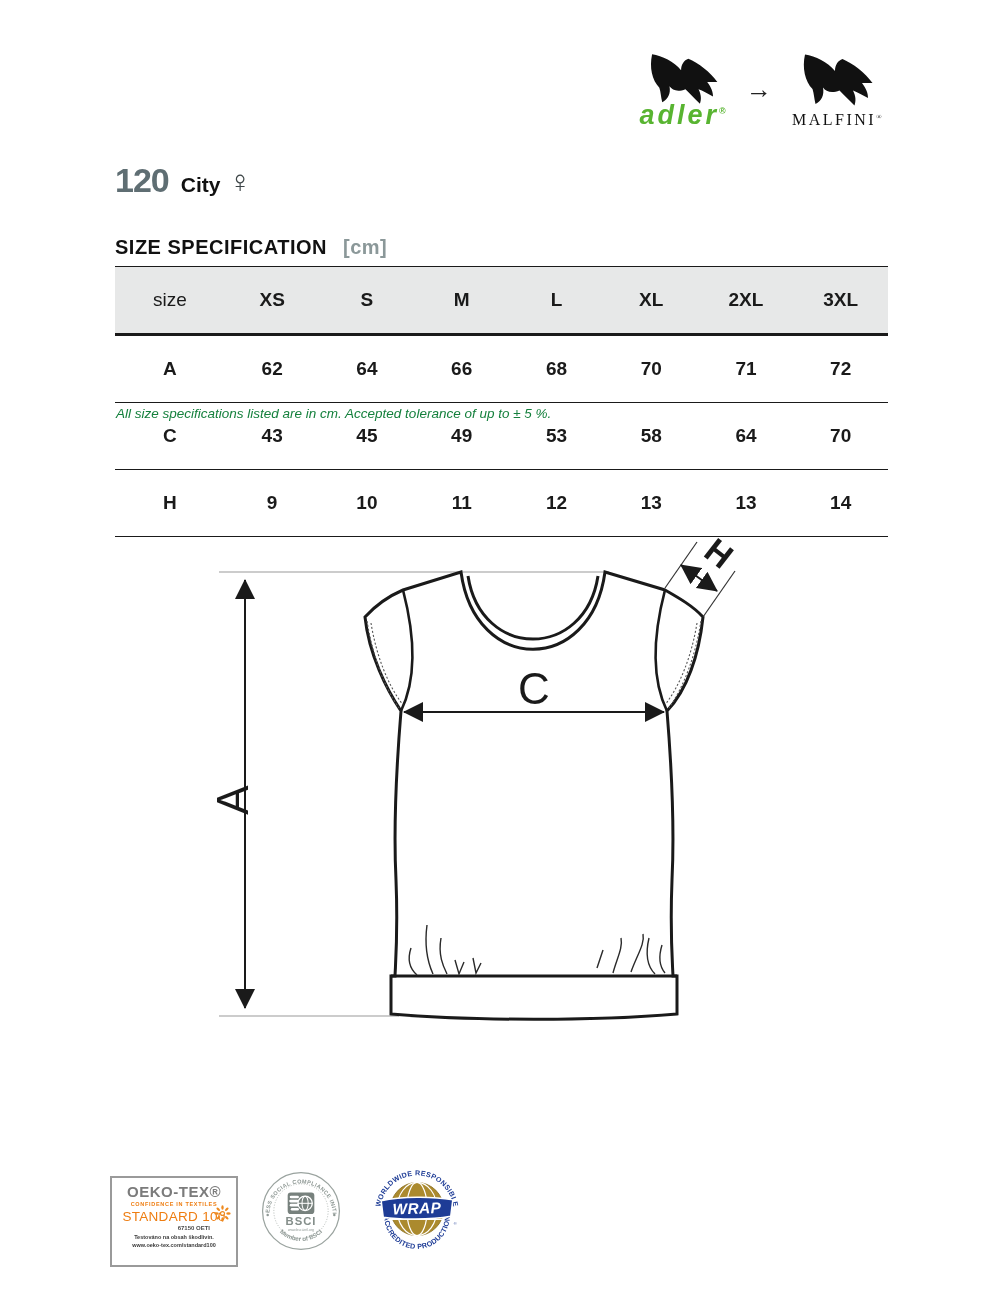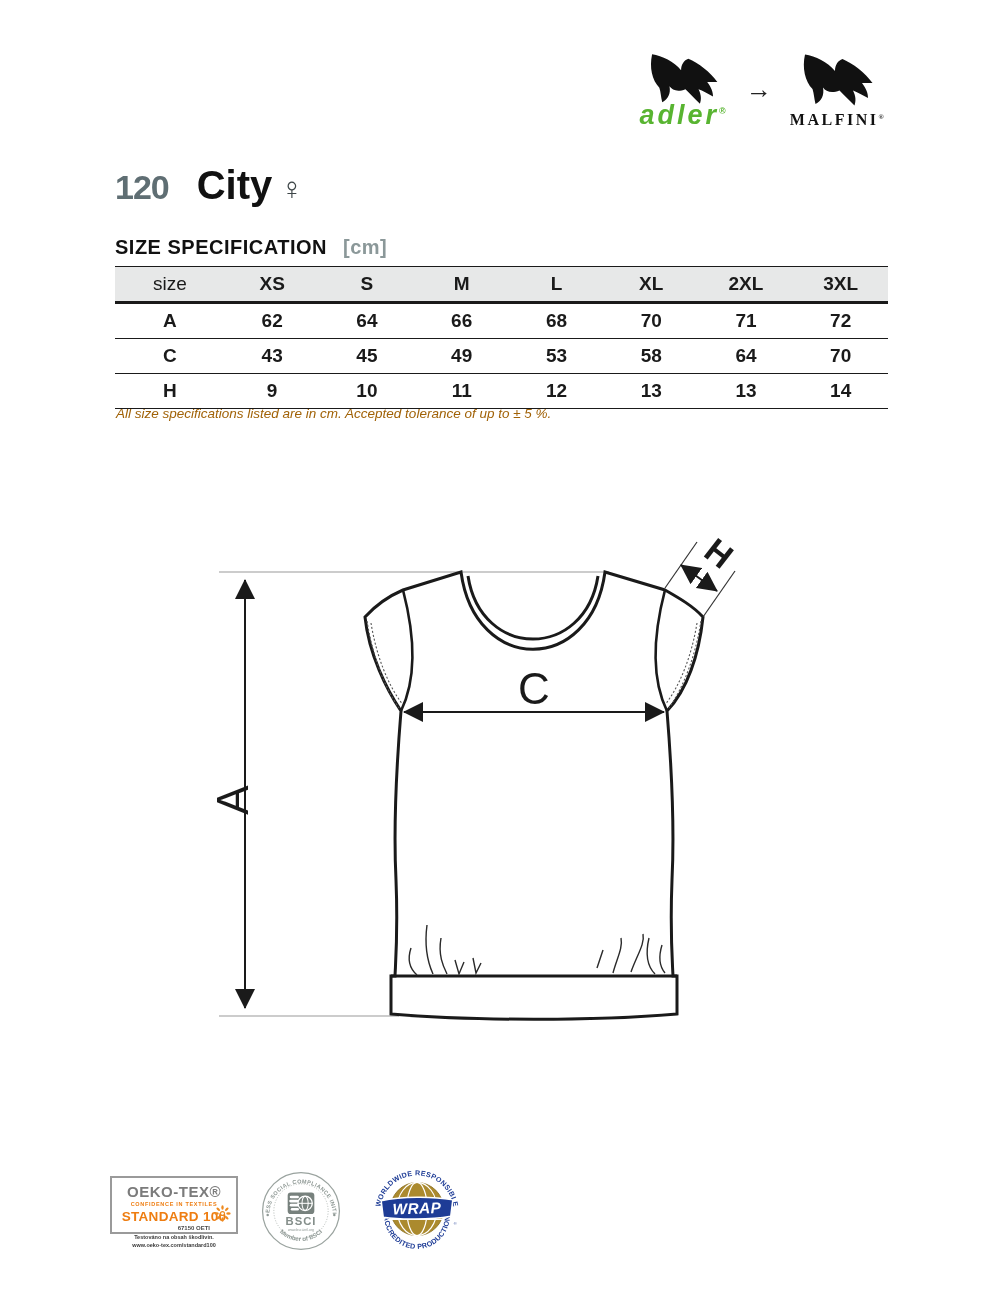--- a/index.html
+++ b/index.html
@@ -5,61 +5,61 @@
   html,body{margin:0;padding:0;background:#ffffff;}
   #page{position:relative;width:1000px;height:1300px;background:#fff;overflow:hidden;
         font-family:"Liberation Sans",sans-serif;color:#1a1a1a;}
 
   
   .logos{position:absolute;top:50px;left:638px;display:flex;align-items:flex-start;gap:16px;}
   .logo-col{display:flex;flex-direction:column;align-items:center;}
   .adler-text{color:#58b431;font-style:italic;font-weight:bold;font-size:27px;
               letter-spacing:3px;line-height:1;margin-top:-6px;}
   .adler-text sup{font-size:9px;font-style:normal;}
-  .malfini-text{font-family:"Liberation Serif",serif;font-weight:bold;font-size:16px;
+  .malfini-text{font-family:"Liberation Serif",serif;font-weight:normal;font-size:16px;
                 letter-spacing:2.5px;color:#111;line-height:1;margin-top:2px;}
   .malfini-text sup{font-size:7px;}
   .logo-arrow{font-size:26px;color:#222;margin-top:26px;line-height:1;}
 
   
   .title{position:absolute;left:115px;top:163px;display:flex;align-items:baseline;}
   .title .num{font-size:34px;font-weight:bold;color:#5f6e73;letter-spacing:-1px;line-height:1;}
-  .title .name{font-size:40px;font-weight:bold;color:#111;margin-left:28px;}
+  .title .name{font-size:21px;font-weight:bold;color:#111;margin-left:12px;}
   .title .female{font-size:31px;font-weight:normal;color:#3d4547;margin-left:8px;}
 
   
   .section-heading{position:absolute;left:115px;top:236px;font-size:20px;font-weight:bold;
                    letter-spacing:0.5px;color:#111;}
   .section-heading .unit{color:#8b9899;margin-left:16px;}
 
   
   table.size-table{position:absolute;left:115px;top:266px;width:773px;border-collapse:collapse;}
   table.size-table th,table.size-table td{
-      text-align:center;font-size:19px;height:34px;padding:0;vertical-align:middle;}
+      text-align:center;font-size:19px;height:34px;padding:16px;vertical-align:middle;}
   table.size-table thead tr{background:#e7e8e8;}
   table.size-table thead th{border-top:1.5px solid #1a1a1a;border-bottom:3px solid #1a1a1a;
       font-weight:bold;}
   table.size-table thead th.plain{font-weight:normal;}
   table.size-table tbody th,table.size-table tbody td{border-bottom:1.6px solid #1a1a1a;}
   table.size-table tbody th{font-weight:bold;}
   table.size-table tbody td{font-weight:bold;}
   table.size-table .c0{width:14.2%;}
   table.size-table .c{width:12.26%;}
 
-  .note{position:absolute;left:116px;top:406px;font-size:13.5px;font-style:italic;color:#a16207;}
+  .note{position:absolute;left:116px;top:406px;font-size:13.5px;font-style:italic;color:#15803d;}
 
   
   .diagram{position:absolute;left:210px;top:538px;}
 
   
-  .oeko{position:absolute;left:110px;top:1176px;width:128px;height:58px;border:2px solid #9a9a9a;
+  .oeko{position:absolute;left:110px;top:1176px;width:128px;height:91px;border:2px solid #9a9a9a;
         box-sizing:border-box;text-align:center;line-height:1.15;padding-top:5px;}
   .oeko .brand{font-size:15px;font-weight:bold;color:#7b7b7b;letter-spacing:0.5px;}
   .oeko .sub{font-size:5.5px;font-weight:bold;color:#ee7d11;letter-spacing:0.7px;margin-top:1px;}
-  .oeko .std{font-size:13.5px;font-weight:bold;color:#ee7d11;letter-spacing:0.3px;margin-top:1px;}
+  .oeko .std{font-size:13.5px;font-weight:normal;color:#ee7d11;letter-spacing:0.3px;margin-top:1px;}
   .oeko .num{font-size:6px;font-weight:bold;color:#4a4a4a;text-align:right;padding-right:26px;margin-top:1px;}
   .oeko .tiny{font-size:5.5px;font-weight:bold;color:#3a3a3a;margin-top:2px;}
   .oeko .flower{position:absolute;right:5px;top:27px;}
   .bsci-logo{position:absolute;left:260px;top:1170px;}
   .wrap-logo{position:absolute;left:371px;top:1161px;}
 </style>
 </head>
 <body>
 
 <div id="page">

